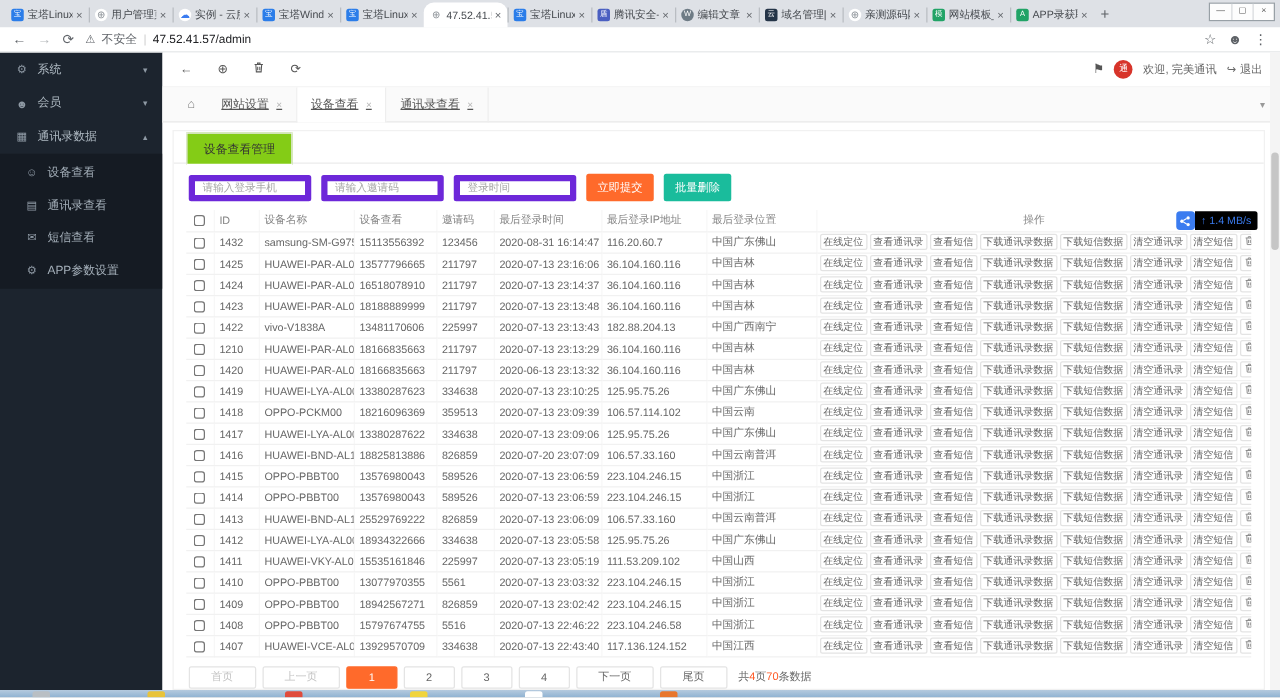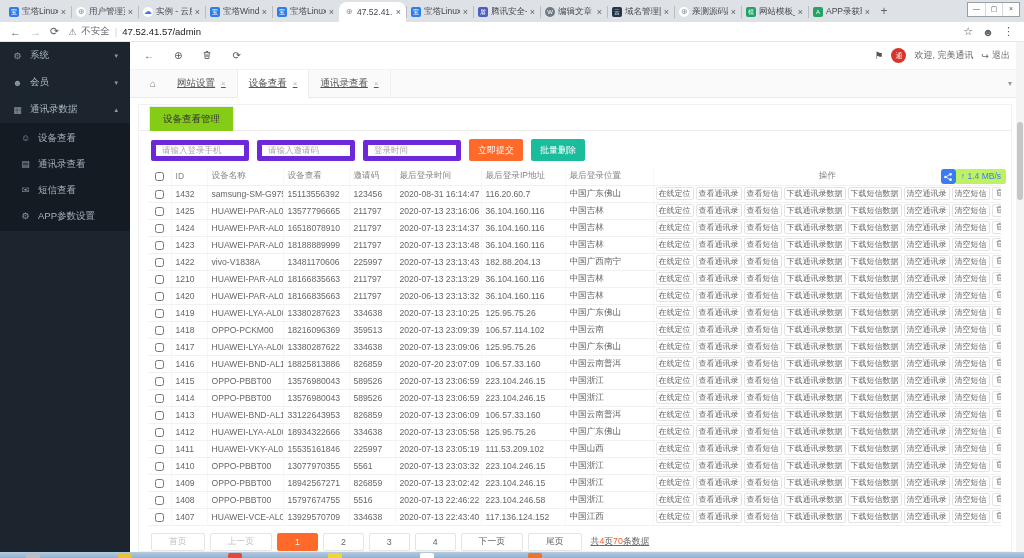--- a/index.html
+++ b/index.html
@@ -72,21 +72,21 @@
   .searchrow{display:flex;align-items:center;gap:8px;padding:8px 2px 7px;}
   .s-input{width:98px;height:21px;border:5px solid #6d28d9;border-radius:2px;padding:0 6px;
     font-size:8.5px;color:#444;outline:none;background:#fff;font-family:inherit;}
   .s-input::placeholder{color:#a6a6a6;}
   .btn{height:22px;border:none;border-radius:2px;padding:0 9px;font-size:9px;color:#fff;font-family:inherit;}
   .btn-orange{background:#ff6a2b;}
   .btn-teal{background:#1abc9c;}
 
   .speed-badge{position:absolute;top:71px;right:18px;display:flex;align-items:center;z-index:6;}
   .sb-ic{width:15px;height:15px;background:#3b7cf0;border-radius:3px;display:flex;align-items:center;justify-content:center;flex:none;}
-  .sb-txt{height:15px;background:#bef264;color:#3b7cf0;font-size:8.5px;line-height:15px;padding:0 5px;border-radius:0 2px 2px 0;}
+  .sb-txt{height:15px;background:#000000;color:#3b7cf0;font-size:8.5px;line-height:15px;padding:0 5px;border-radius:0 2px 2px 0;}
 
   table{width:100%;border-collapse:collapse;table-layout:fixed;}
   th,td{border-bottom:1px solid #f1f1f1;border-right:1px solid #f7f7f7;height:17px;
     padding:0 4px;font-size:8.6px;text-align:left;overflow:hidden;white-space:nowrap;}
   th{color:#848484;font-weight:normal;}
   td{color:#666;}
   th:last-child,td:last-child{border-right:none;text-align:center;}
   .cb-cell{width:22px;text-align:center;}
   input[type=checkbox]{width:9px;height:9px;margin:0;vertical-align:middle;}
   col.c-id{width:36px;} col.c-dev{width:76px;} col.c-ph{width:66px;} col.c-code{width:46px;}
@@ -94,21 +94,21 @@
   .act-cell{padding:0 2px;}
   .act-btn{display:inline-block;border:1px solid #e3e3e3;border-radius:2px;background:#fff;
     color:#666;font-size:8px;padding:1px 2px;margin-right:2px;line-height:1.15;vertical-align:middle;}
   .act-btn.trash{padding:0 2px;}
 
   .pagination{display:flex;align-items:center;gap:5px;padding:7px 2px 0;}
   .page-btn{min-width:24px;height:18px;border:1px solid #e4e4e4;border-radius:2px;background:#fff;
     display:flex;align-items:center;justify-content:center;padding:0 17px;font-size:8.8px;color:#666;}
   .page-btn.disabled{color:#c3c3c3;}
   .page-btn.active{background:#ff6a2b;border-color:#ff6a2b;color:#fff;}
-  .pg-summary{font-size:8.8px;color:#666;margin-left:4px;text-decoration:underline;}
+  .pg-summary{font-size:8.8px;color:#666;margin-left:4px;}
   .pg-summary .hl{color:#ff5722;}
 
   
   .vscroll{position:absolute;top:42px;right:0;bottom:6px;width:8px;background:#f4f4f4;z-index:8;}
   .vthumb{position:absolute;top:80px;left:1px;right:1px;height:78px;background:#c6c6c6;border-radius:4px;}
   .taskbar{position:absolute;left:0;right:0;bottom:0;height:6px;background:linear-gradient(#b5cade,#8fb2d2);z-index:9;}
   .task-ic{position:absolute;bottom:0;width:14px;height:5px;border-radius:2px 2px 0 0;}
 </style>
 </head>
 <body>
@@ -508,21 +508,21 @@
                   <td>223.104.246.15</td>
                   <td>中国浙江</td>
                   <td class="act-cell"><span class="act-btn">在线定位</span><span class="act-btn">查看通讯录</span><span class="act-btn">查看短信</span><span class="act-btn">下载通讯录数据</span><span class="act-btn">下载短信数据</span><span class="act-btn">清空通讯录</span><span class="act-btn">清空短信</span><span class="act-btn trash"><svg width="9" height="9" viewBox="0 0 12 12">
                         <path d="M2 3.2h8M4.8 3V1.8h2.4V3M3.2 3.4l.5 6.8h4.6l.5-6.8M5 5.2v3.4M7 5.2v3.4" stroke="#888" fill="none" stroke-width="1"></path>
                       </svg></span></td>
                 </tr>
                 <tr>
                   <td class="cb-cell"><input type="checkbox" style=""></td>
                   <td>1413</td>
                   <td>HUAWEI-BND-AL10</td>
-                  <td>33122643953</td>
+                  <td>25529769222</td>
                   <td>826859</td>
                   <td>2020-07-13 23:06:09</td>
                   <td>106.57.33.160</td>
                   <td>中国云南普洱</td>
                   <td class="act-cell"><span class="act-btn">在线定位</span><span class="act-btn">查看通讯录</span><span class="act-btn">查看短信</span><span class="act-btn">下载通讯录数据</span><span class="act-btn">下载短信数据</span><span class="act-btn">清空通讯录</span><span class="act-btn">清空短信</span><span class="act-btn trash"><svg width="9" height="9" viewBox="0 0 12 12">
                         <path d="M2 3.2h8M4.8 3V1.8h2.4V3M3.2 3.4l.5 6.8h4.6l.5-6.8M5 5.2v3.4M7 5.2v3.4" stroke="#888" fill="none" stroke-width="1"></path>
                       </svg></span></td>
                 </tr>
                 <tr>
                   <td class="cb-cell"><input type="checkbox" style=""></td>

